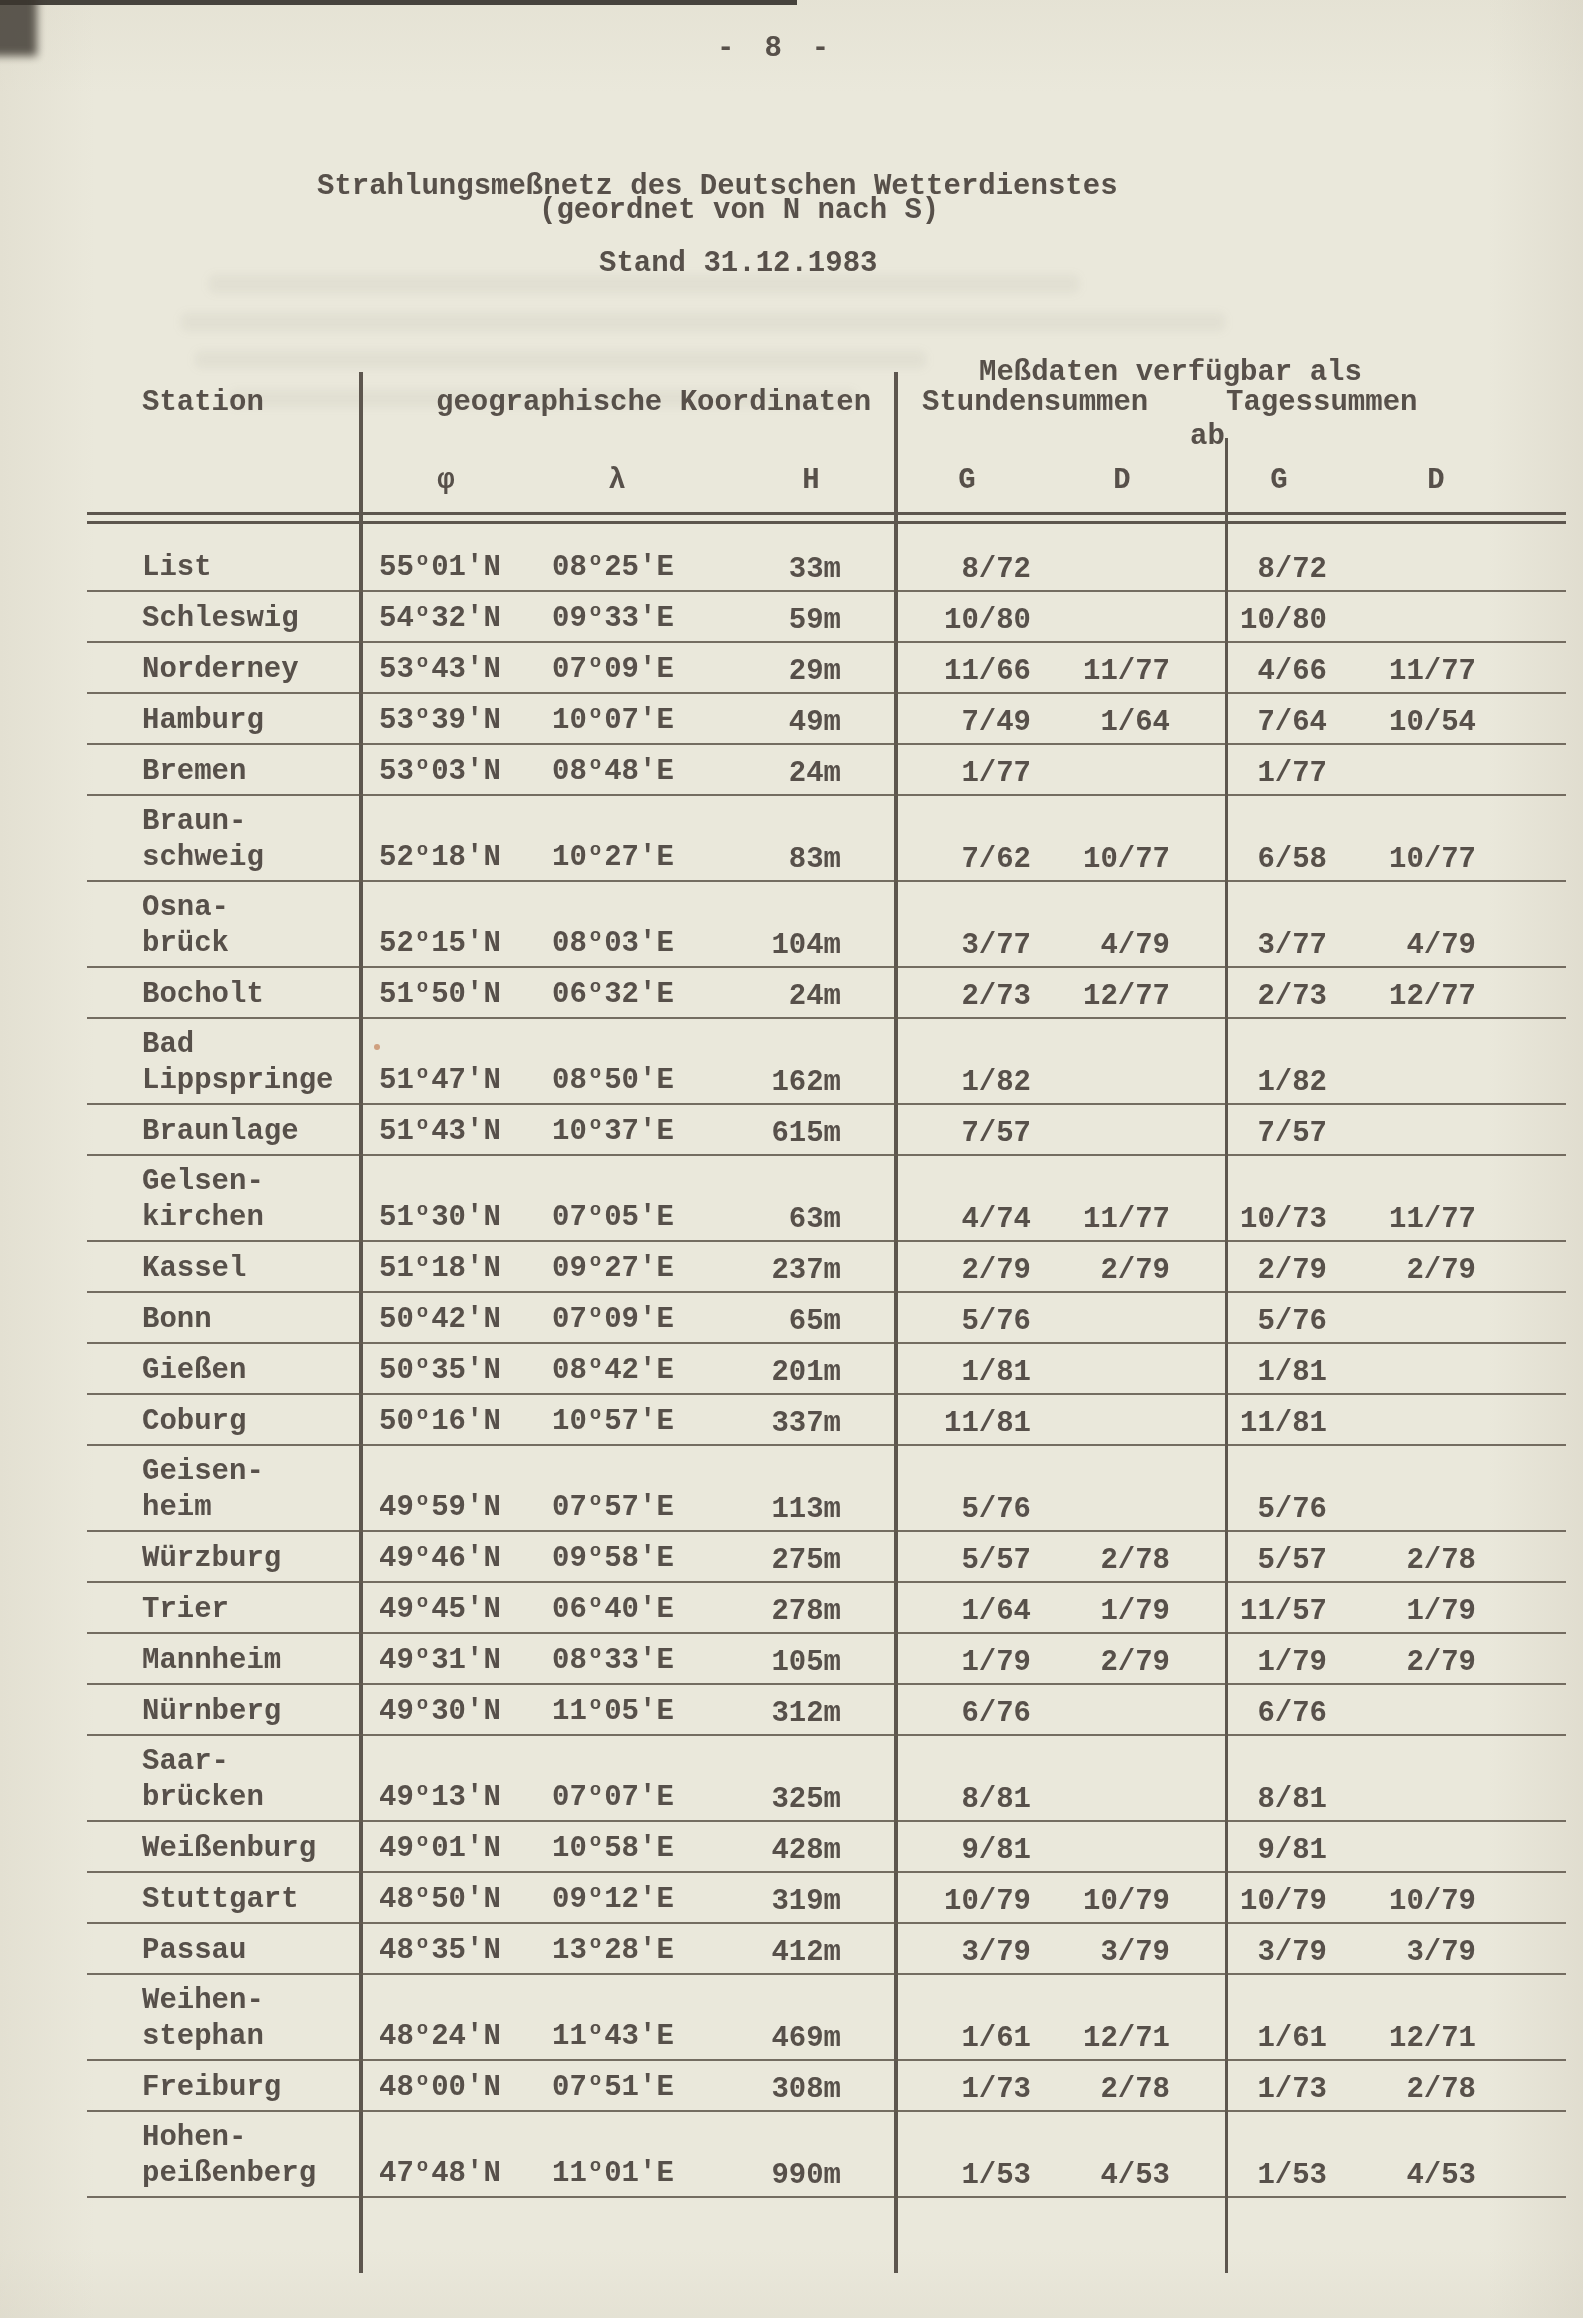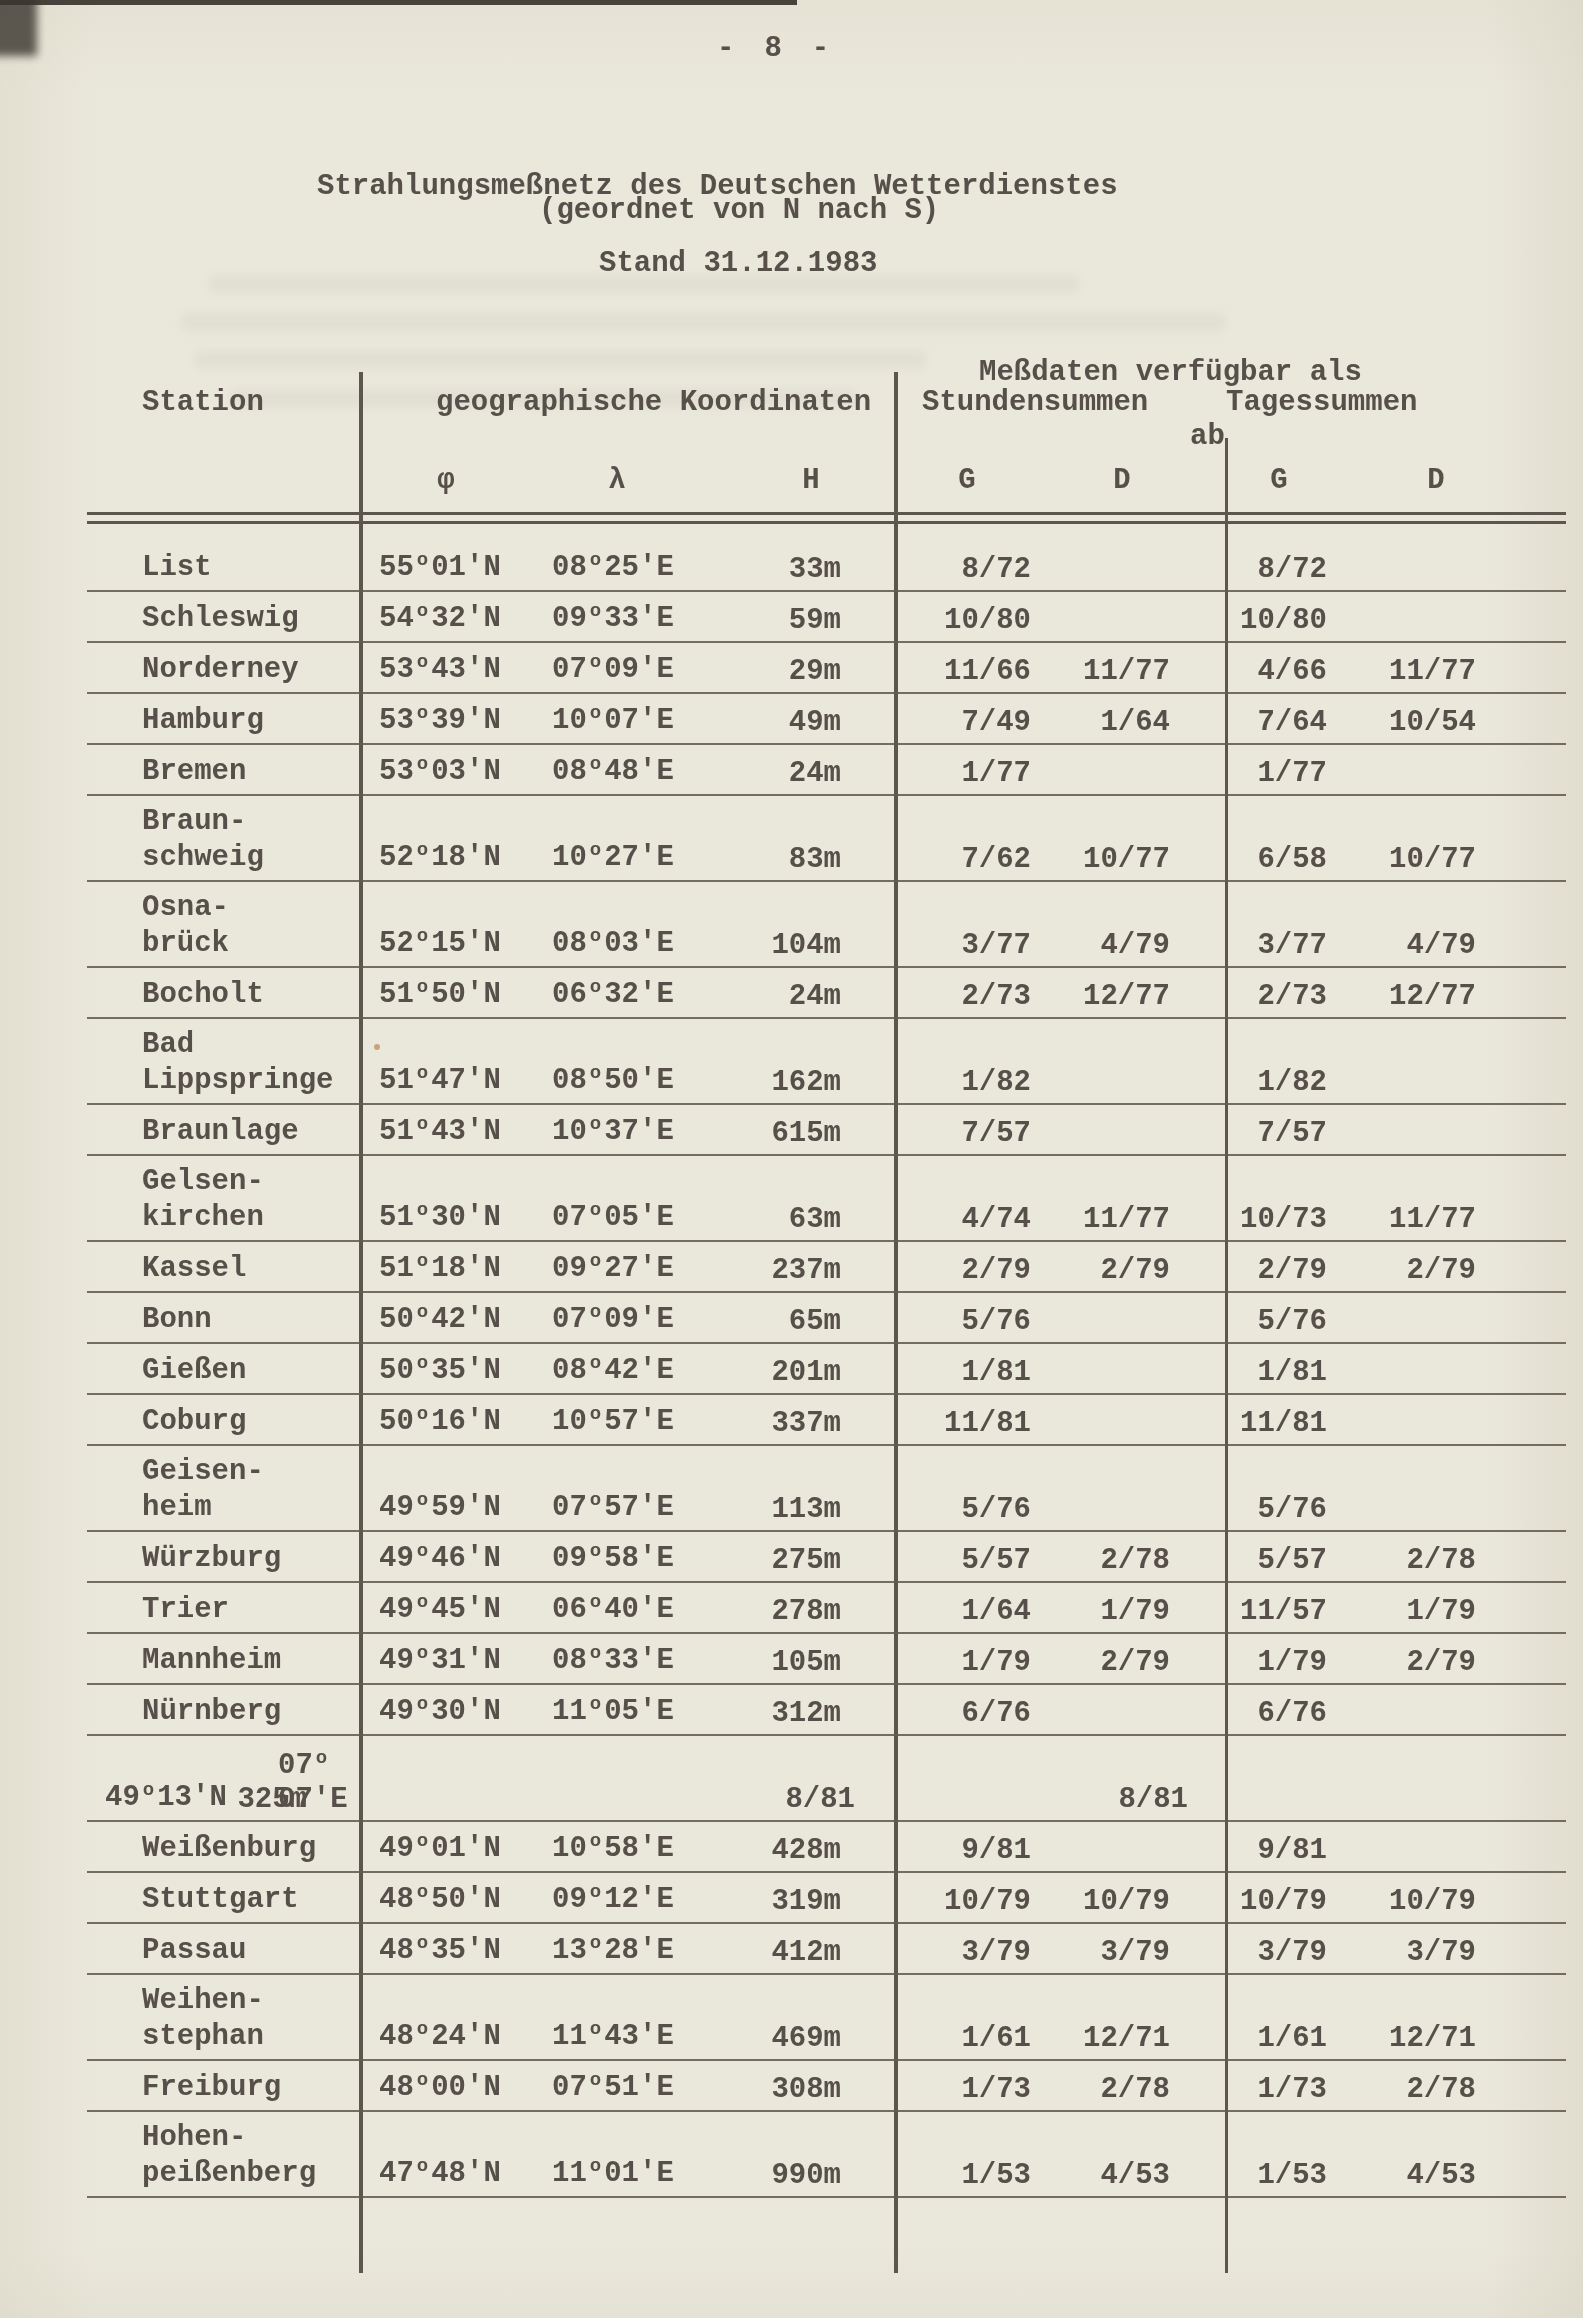--- a/index.html
+++ b/index.html
@@ -396,20 +396,23 @@
       <span class="lam">11<span class="deg">o</span>05'E</span>
       <span class="alt">312m</span>
     </div>
     <div class="cell c-num c-hg">6/76</div>
     <div class="cell c-num c-hd"></div>
     <div class="cell c-num c-tg">6/76</div>
     <div class="cell c-num c-td"></div>
   </div>
 
   <div class="row tall">
+    <div class="cell c-station">
+            <div>Saar-<br>brücken</div>
+          </div>
     <div class="cell c-coords">
       <span class="phi">49<span class="deg">o</span>13'N</span>
       <span class="lam">07<span class="deg">o</span>07'E</span>
       <span class="alt">325m</span>
     </div>
     <div class="cell c-num c-hg">8/81</div>
     <div class="cell c-num c-hd"></div>
     <div class="cell c-num c-tg">8/81</div>
     <div class="cell c-num c-td"></div>
   </div>

